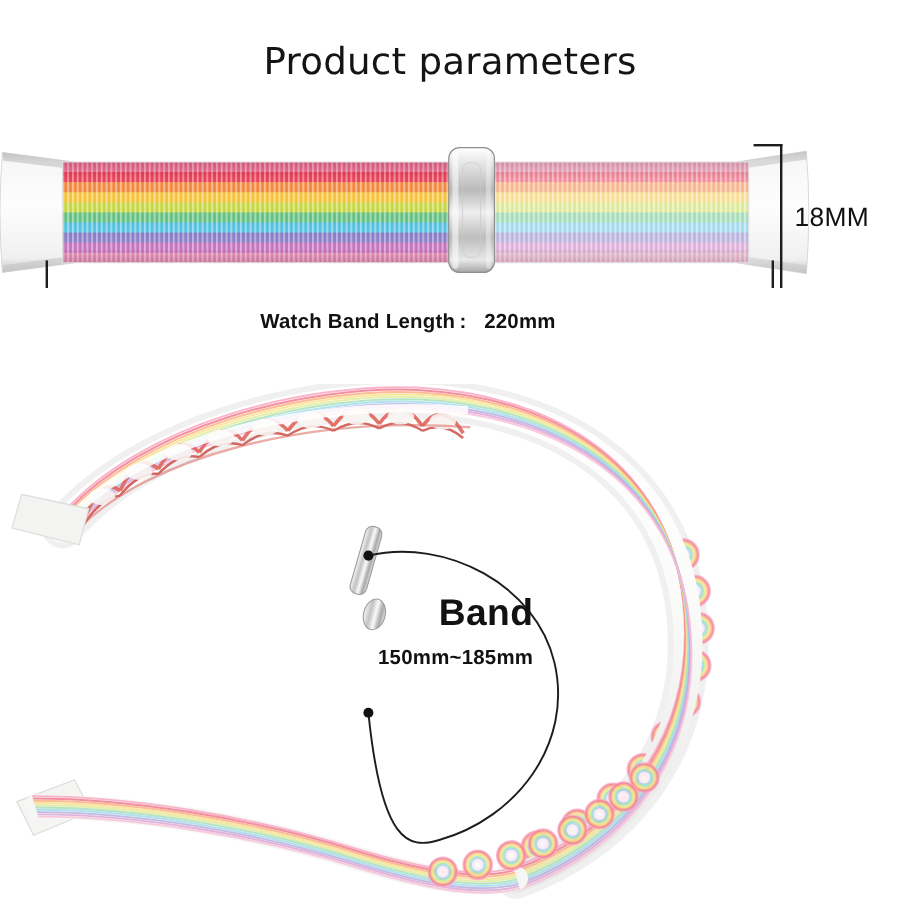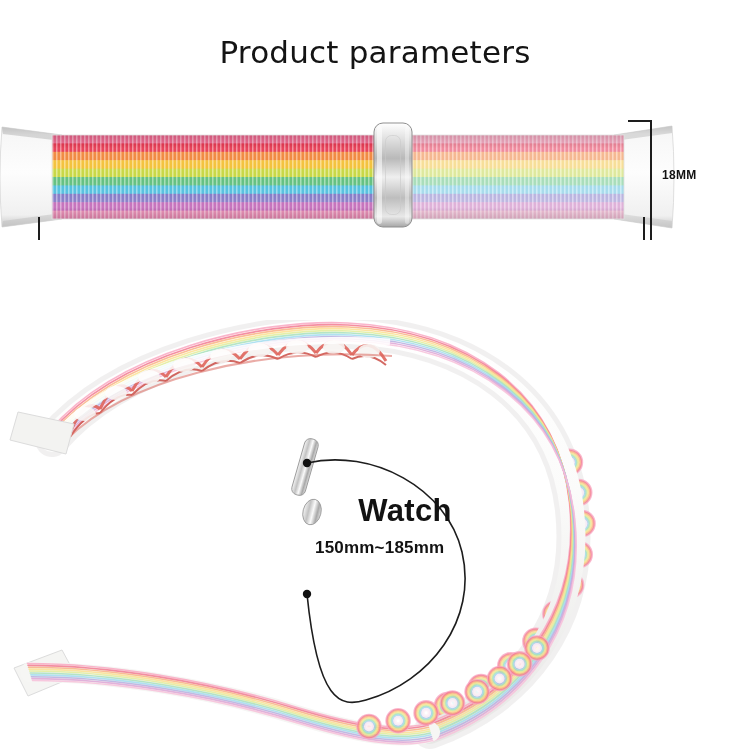--- a/index.html
+++ b/index.html
@@ -59,22 +59,22 @@
     font-weight: bold;
     color: #111111;
     letter-spacing: 0.2px;
     white-space: pre;
   }
 
   #height-label {
     position: absolute;
     left: 662px;
     top: 168px;
-    font-size: 12px;
-    font-weight: bold;
+    font-size: 22px;
+    font-weight: normal;
     letter-spacing: 0.3px;
     color: #111111;
   }
 
   
   #wrist-figure {
     position: absolute;
     left: 0;
     top: 320px;
     width: 750px;
@@ -224,20 +224,21 @@
     </g>
 
     <g>
 
       <line x1="651" y1="15" x2="651" y2="140" stroke="#1d1d1d" stroke-width="2"></line>
 
       <line x1="628" y1="16" x2="652" y2="16" stroke="#1d1d1d" stroke-width="2"></line>
     </g>
   </svg>
 
+  <div id="length-label">Watch Band Length :   220mm</div>
   <div id="height-label">18MM</div>
 
   <svg id="wrist-figure" viewBox="0 0 750 430" width="750" height="430">
     <defs>
       <linearGradient id="coilWhite" x1="0" y1="0" x2="0" y2="1">
         <stop offset="0%" stop-color="#ffffff"></stop>
         <stop offset="40%" stop-color="#fbfbfa"></stop>
         <stop offset="100%" stop-color="#e7e7e5"></stop>
       </linearGradient>
       <linearGradient id="metalClip" x1="0" y1="0" x2="1" y2="0">
@@ -535,16 +536,16 @@
 
       <path d="M 307,143
                C 372,128 447,168 462,232
                C 478,300 430,362 366,380
                C 340,388 318,382 307,274" fill="none" stroke="#1d1d1d" stroke-width="1.6" stroke-linecap="round"></path>
       <circle cx="307" cy="143" r="4.2" fill="#111111"></circle>
       <circle cx="307" cy="274" r="4.2" fill="#111111"></circle>
     </g>
   </svg>
 
-  <div id="wrist-title">Watch</div>
+  <div id="wrist-title">Band</div>
   <div id="wrist-range">150mm~185mm</div>
 
 </div>
 
 </body></html>

